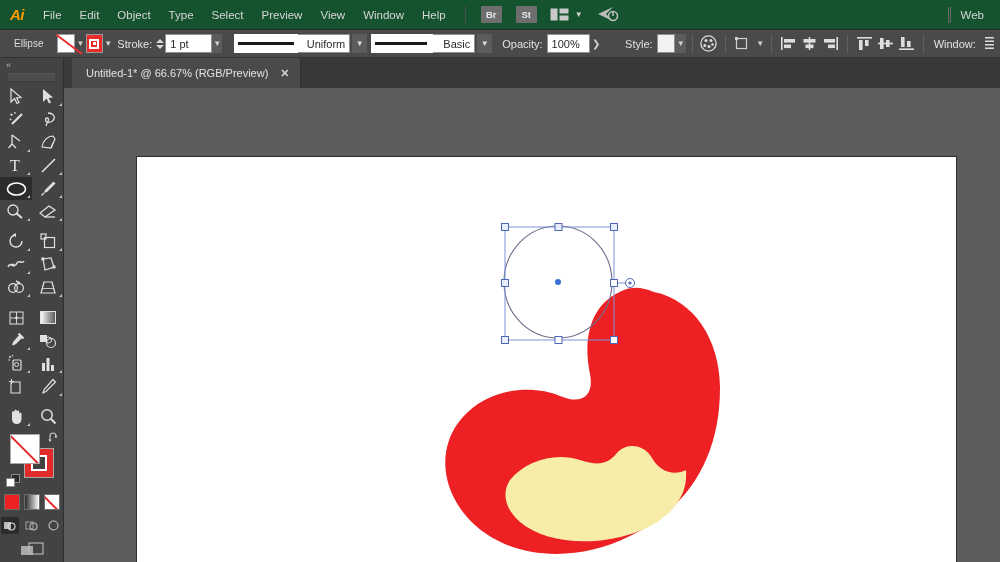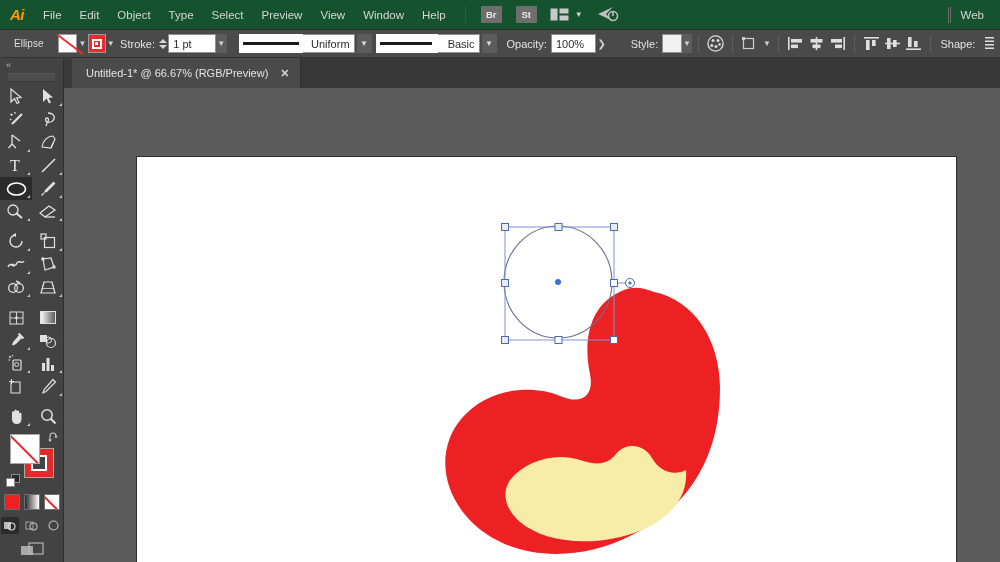--- a/index.html
+++ b/index.html
@@ -414,21 +414,21 @@
     <div class="cb-icon">
       <svg width="17" height="15" viewBox="0 0 17 15">
         <rect x="1" y="12.4" width="15" height="1.6" fill="#dedede"></rect>
         <rect x="3" y="1" width="3.6" height="10" fill="#dedede"></rect>
         <rect x="9" y="5" width="3.6" height="6" fill="#dedede"></rect>
       </svg>
     </div>
 
     <div class="cb-sep"></div>
 
-    <div class="cb-label">Shape:</div>
+    <div class="cb-label">Window:</div>
     <div class="cb-icon">
       <svg width="11" height="15" viewBox="0 0 11 15">
         <rect x="1" y="1" width="9" height="1.5" fill="#dedede"></rect>
         <rect x="1" y="4.5" width="9" height="1.5" fill="#dedede"></rect>
         <rect x="1" y="8" width="9" height="1.5" fill="#dedede"></rect>
         <rect x="1" y="11.5" width="9" height="1.5" fill="#dedede"></rect>
       </svg>
     </div>
   </div>
 

